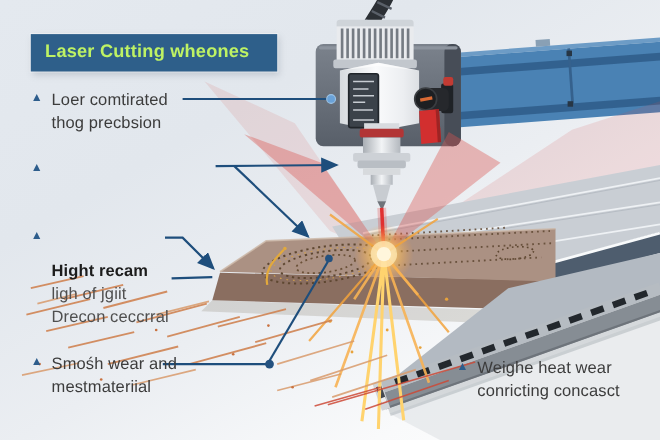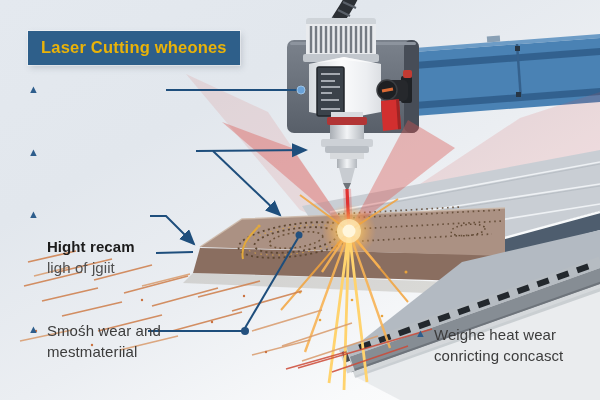--- a/index.html
+++ b/index.html
@@ -3,22 +3,22 @@
 <meta charset="utf-8">
 <style>
   html,body{margin:0;padding:0;}
   .scene{
     position:relative;width:600px;height:400px;overflow:hidden;
     font-family:"Liberation Sans",sans-serif;
     background:linear-gradient(150deg,#e4e9ef 0%,#e2e7ed 30%,#ebeef2 55%,#f9fafb 80%,#ffffff 100%);
   }
   .illus{position:absolute;left:0;top:0;}
   .title-box{
-    position:absolute;left:28px;top:31px;background:#2e5f8a;color:#eab308;
-    font-weight:bold;font-size:16.5px;letter-spacing:.2px;padding:7px 13px 8px 13px;
+    position:absolute;left:28px;top:31px;background:#2e5f8a;color:#bef264;
+    font-weight:bold;font-size:16.5px;letter-spacing:.2px;padding:7px 25px 8px 13px;
     box-shadow:0 0 0 1px rgba(255,255,255,.4),2px 3px 6px rgba(90,105,120,.25);
   }
   .callout{position:absolute;display:flex;gap:8px;align-items:flex-start;}
   .tri{color:#2d5d8c;font-size:11px;line-height:19px;}
   .lines{font-size:15px;line-height:21px;color:#3c3c3c;letter-spacing:.1px;}
   .lines span{display:block;}
   .b3 .l0{font-weight:bold;color:#1c1c1c;margin-top:31px;}
   .b3 .l1,.b3 .l2{color:#4f4f4f;}
 </style>
 </head>
@@ -192,31 +192,36 @@
       <circle cx="245" cy="331" r="4" fill="#24517f" stroke="none"></circle>
       <line x1="245" y1="328" x2="298" y2="238"></line>
       <circle cx="299" cy="235" r="3.5" fill="#24517f" stroke="none"></circle>
     </g>
   </svg>
 
   <div class="title-box">Laser Cutting wheones</div>
 
   <div class="callout b1" style="left:28px;top:80px;">
     <span class="tri">▲</span>
+    <div class="lines">
+      <span class="l0">Loer comtirated</span>
+      <span class="l1">thog precbsion</span>
+    </div>
   </div>
 
   <div class="callout b2" style="left:28px;top:143px;">
     <span class="tri">▲</span>
   </div>
 
   <div class="callout b3" style="left:28px;top:205px;">
     <span class="tri">▲</span>
     <div class="lines">
       <span class="l0">Hight recam</span>
       <span class="l1">ligh of jgiit</span>
+      <span class="l2">Drecon ceccrral</span>
     </div>
   </div>
 
   <div class="callout b4" style="left:28px;top:320px;">
     <span class="tri">▲</span>
     <div class="lines">
       <span class="l0">Smośh wear and</span>
       <span class="l1">mestmateriial</span>
     </div>
   </div>

